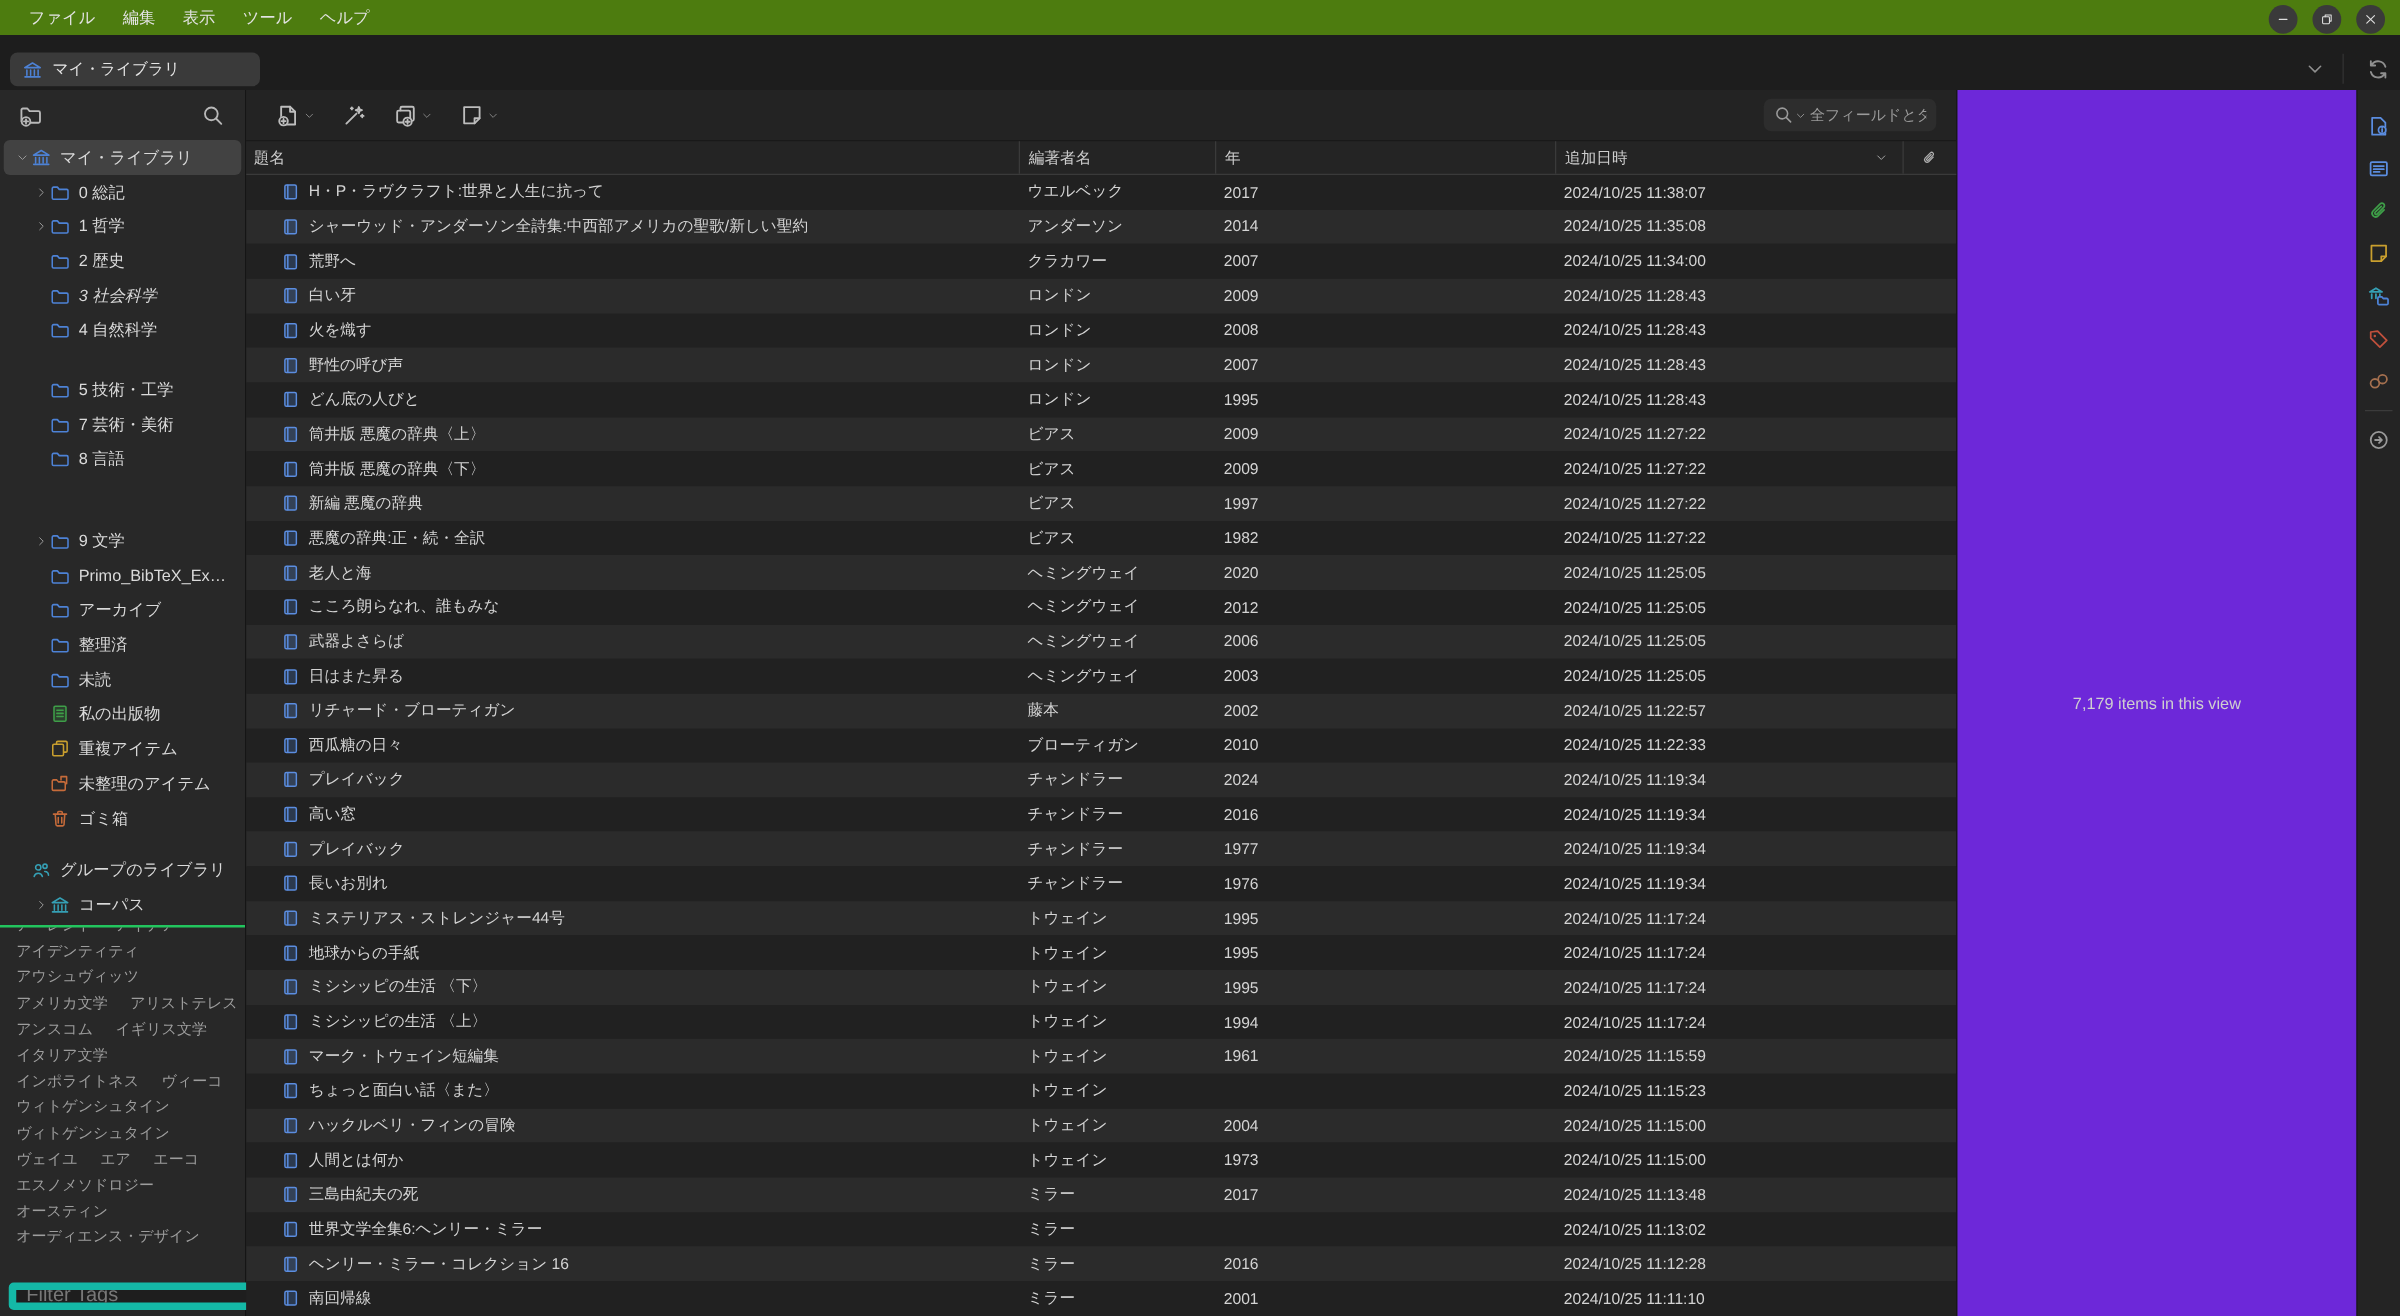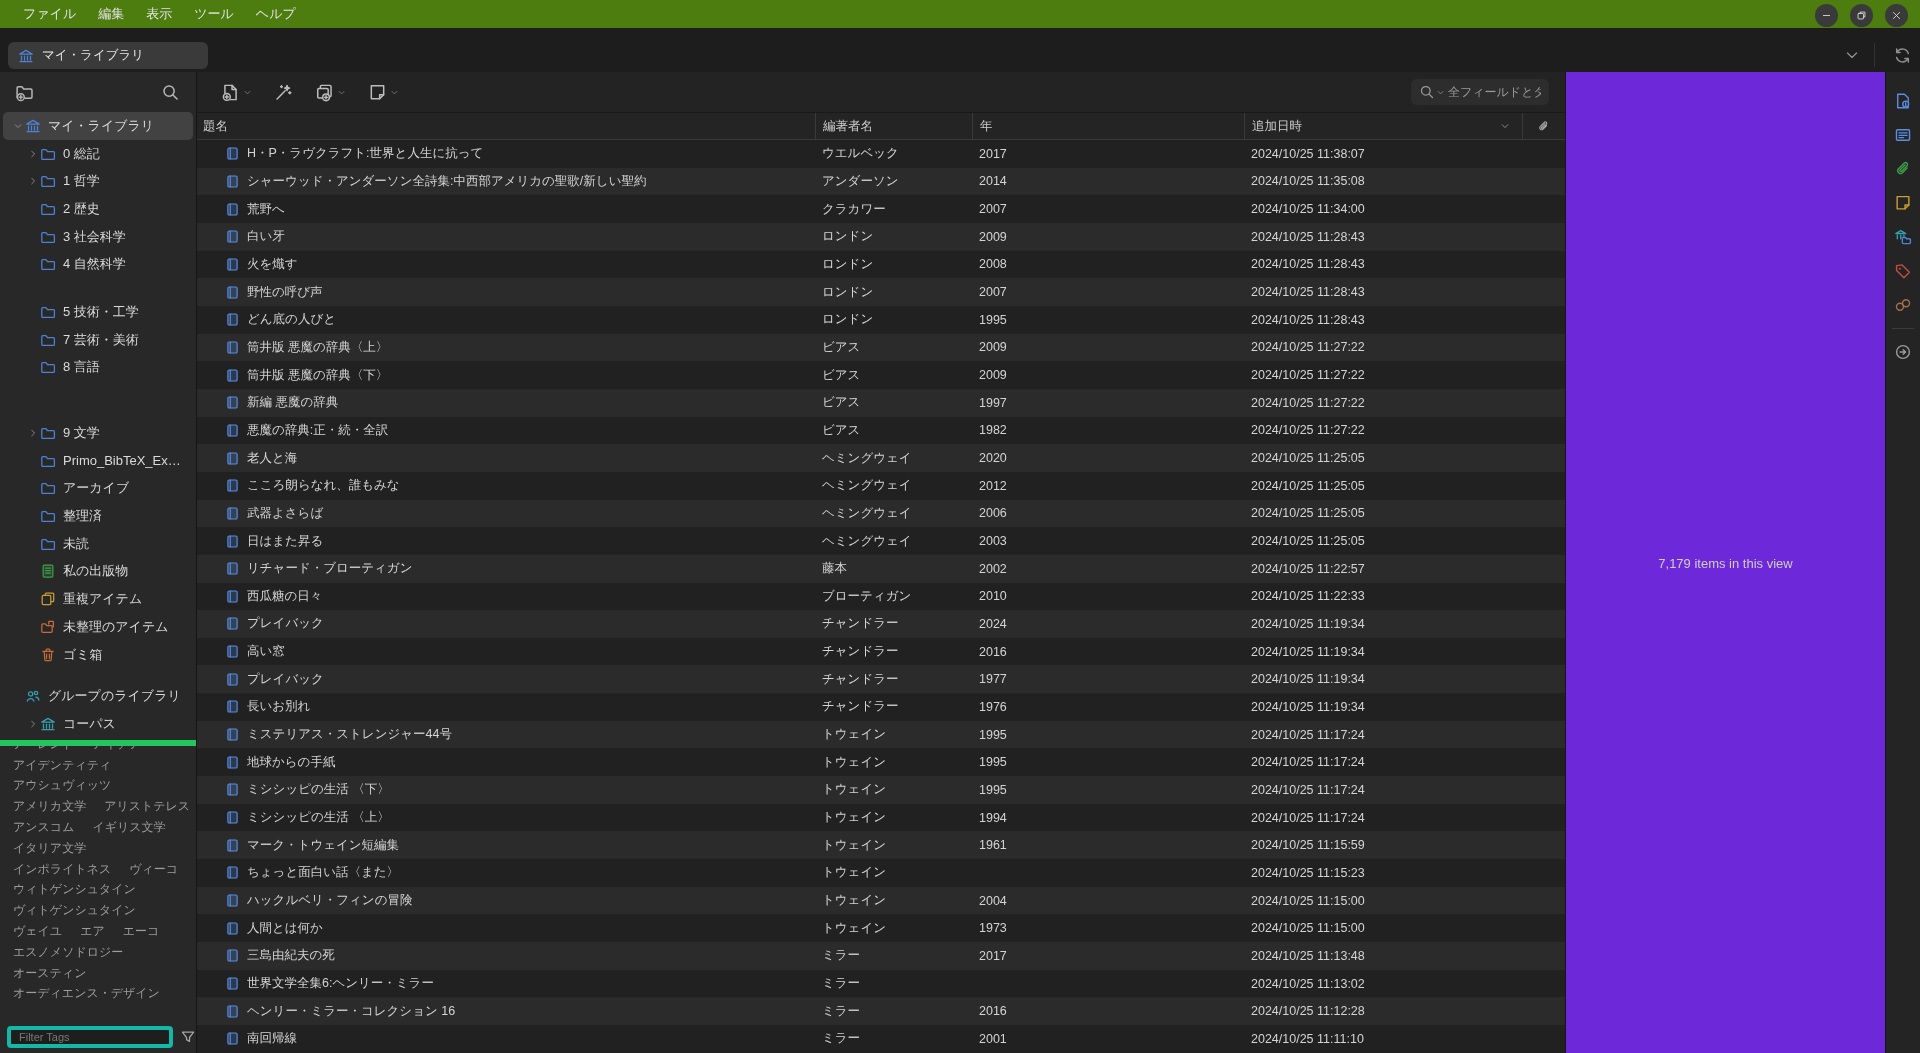--- a/index.html
+++ b/index.html
@@ -38,27 +38,27 @@
   .twisty { width:15px; display:flex; align-items:center; justify-content:center; color:#9d9d9d; flex:none; }
   .twisty svg { width:10px; height:10px; }
   .crow .icon { margin-right:7px; flex:none; }
   .crow .lbl { white-space:nowrap; overflow:hidden; text-overflow:ellipsis; }
   .tree-gap { height:14px; }
   .c-blue { color:#4d82d6; } .c-teal { color:#35a0b5; } .c-green { color:#3e9e48; }
   .c-yellow { color:#c99f2e; } .c-orange { color:#c66b3a; }
   .sb-spacer { flex:1; }
 
   
-  .tags-area { height:284px; overflow:hidden; border-top:6px solid #22c55e; padding:0 13px; }
+  .tags-area { height:284px; overflow:hidden; border-top:2px solid #22c55e; padding:0 13px; }
   .tagrow { height:20.8px; display:flex; align-items:center; gap:18px; }
   .tagrow:first-child { margin-top:-12px; }
   .tag { font-size:12px; color:#9d9d9d; white-space:nowrap; }
   .filterbar { height:29px; display:flex; align-items:center; padding:0 9px 4px 7px; gap:7px; }
-  .filterbar input { flex:1; height:22px; background:#1e1e1e; border:4px solid #14b8a6; border-radius:4px;
-    color:#bbb; font-size:11px; padding:0 8px; outline:none; font-family:inherit; }
+  .filterbar input { flex:1; height:22px; background:#1e1e1e; border:6px solid #14b8a6; border-radius:4px;
+    color:#bbb; font-size:16px; padding:0 8px; outline:none; font-family:inherit; }
   .filterbar input::placeholder { color:#787878; }
   .filterbar .icon { color:#a5a5a5; }
   .filter-chevron svg { width:9px; height:9px; }
 
   
   .itempane { width:1369px; flex:none; background:#232323; display:flex; flex-direction:column; border-right:1px solid #161616; }
   .pane-toolbar { height:40px; display:flex; align-items:center; padding:0 16px 0 24px; color:#bdbdbd; }
   .tbgroup { display:flex; align-items:center; margin-right:22px; gap:3px; }
   .tb-chevron { color:#8f8f8f; } .tb-chevron svg { width:9px; height:9px; }
   .searchbox { margin-left:auto; width:138px; height:26px; background:#2d2d2d; border-radius:6px;
@@ -212,21 +212,21 @@
         </div>
         <div class="crow" style="padding-left: 22px;">
           <span class="twisty"></span>
           <span class="icon c-blue">
             <svg viewBox="0 0 16 16" fill="none" stroke="currentColor" stroke-width="1.25" stroke-linecap="round" stroke-linejoin="round">
               <path d="M1.8 4.7a1 1 0 0 1 1-1h3.1l1.5 1.8h6a1 1 0 0 1 1 1v5.9a1 1 0 0 1-1 1H2.8a1 1 0 0 1-1-1z"></path>
             </svg>
           </span>
           <span class="lbl">2 歴史</span>
         </div>
-        <div class="crow" style="padding-left: 22px;">
+        <div class="crow" style="padding-left: 22px; font-style: italic;">
           <span class="twisty"></span>
           <span class="icon c-blue">
             <svg viewBox="0 0 16 16" fill="none" stroke="currentColor" stroke-width="1.25" stroke-linecap="round" stroke-linejoin="round">
               <path d="M1.8 4.7a1 1 0 0 1 1-1h3.1l1.5 1.8h6a1 1 0 0 1 1 1v5.9a1 1 0 0 1-1 1H2.8a1 1 0 0 1-1-1z"></path>
             </svg>
           </span>
           <span class="lbl">3 社会科学</span>
         </div>
         <div class="crow" style="padding-left: 22px; text-align: right;">
           <span class="twisty"></span>

